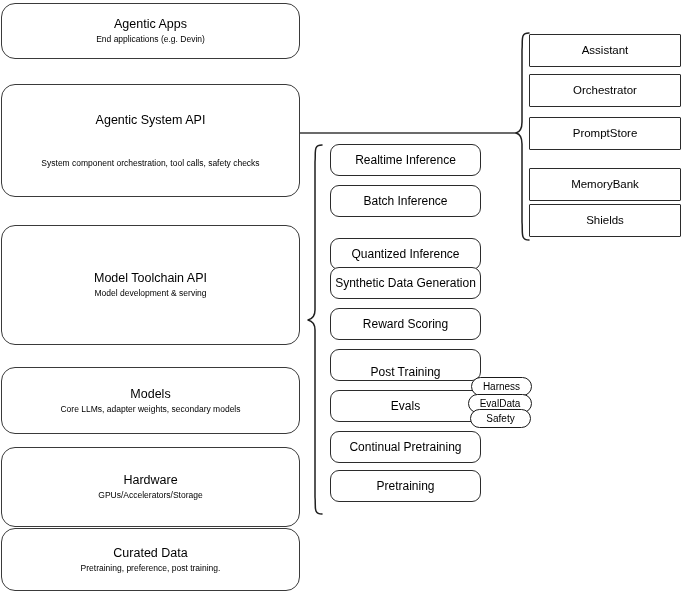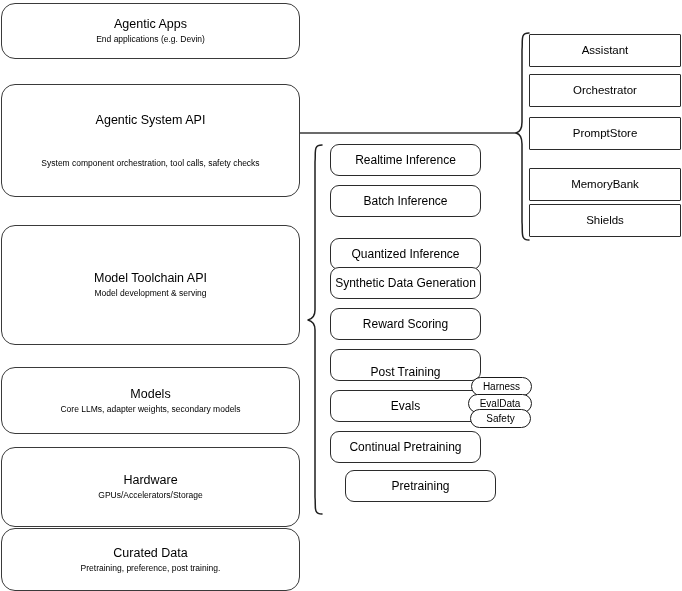--- a/index.html
+++ b/index.html
@@ -175,21 +175,21 @@
   </div>
   <div class="box mid" style="top:349px;justify-content:flex-end;">
     <div class="title">Post Training</div>
   </div>
   <div class="box mid" style="top:390px;">
     <div class="title">Evals</div>
   </div>
   <div class="box mid" style="top:431px;justify-content:center;">
     <div class="title">Continual Pretraining</div>
   </div>
-  <div class="box mid" style="top:470px;margin-left:15px;">
+  <div class="box mid" style="top:470px;">
     <div class="title">Pretraining</div>
   </div>
 
   <div class="pill" style="left:471px;top:377px;width:61px;">
     <span>Harness</span>
   </div>
   <div class="pill" style="left:468px;top:394px;width:64px;">
     <span>EvalData</span>
   </div>
   <div class="pill" style="left:470px;top:409px;width:61px;">

